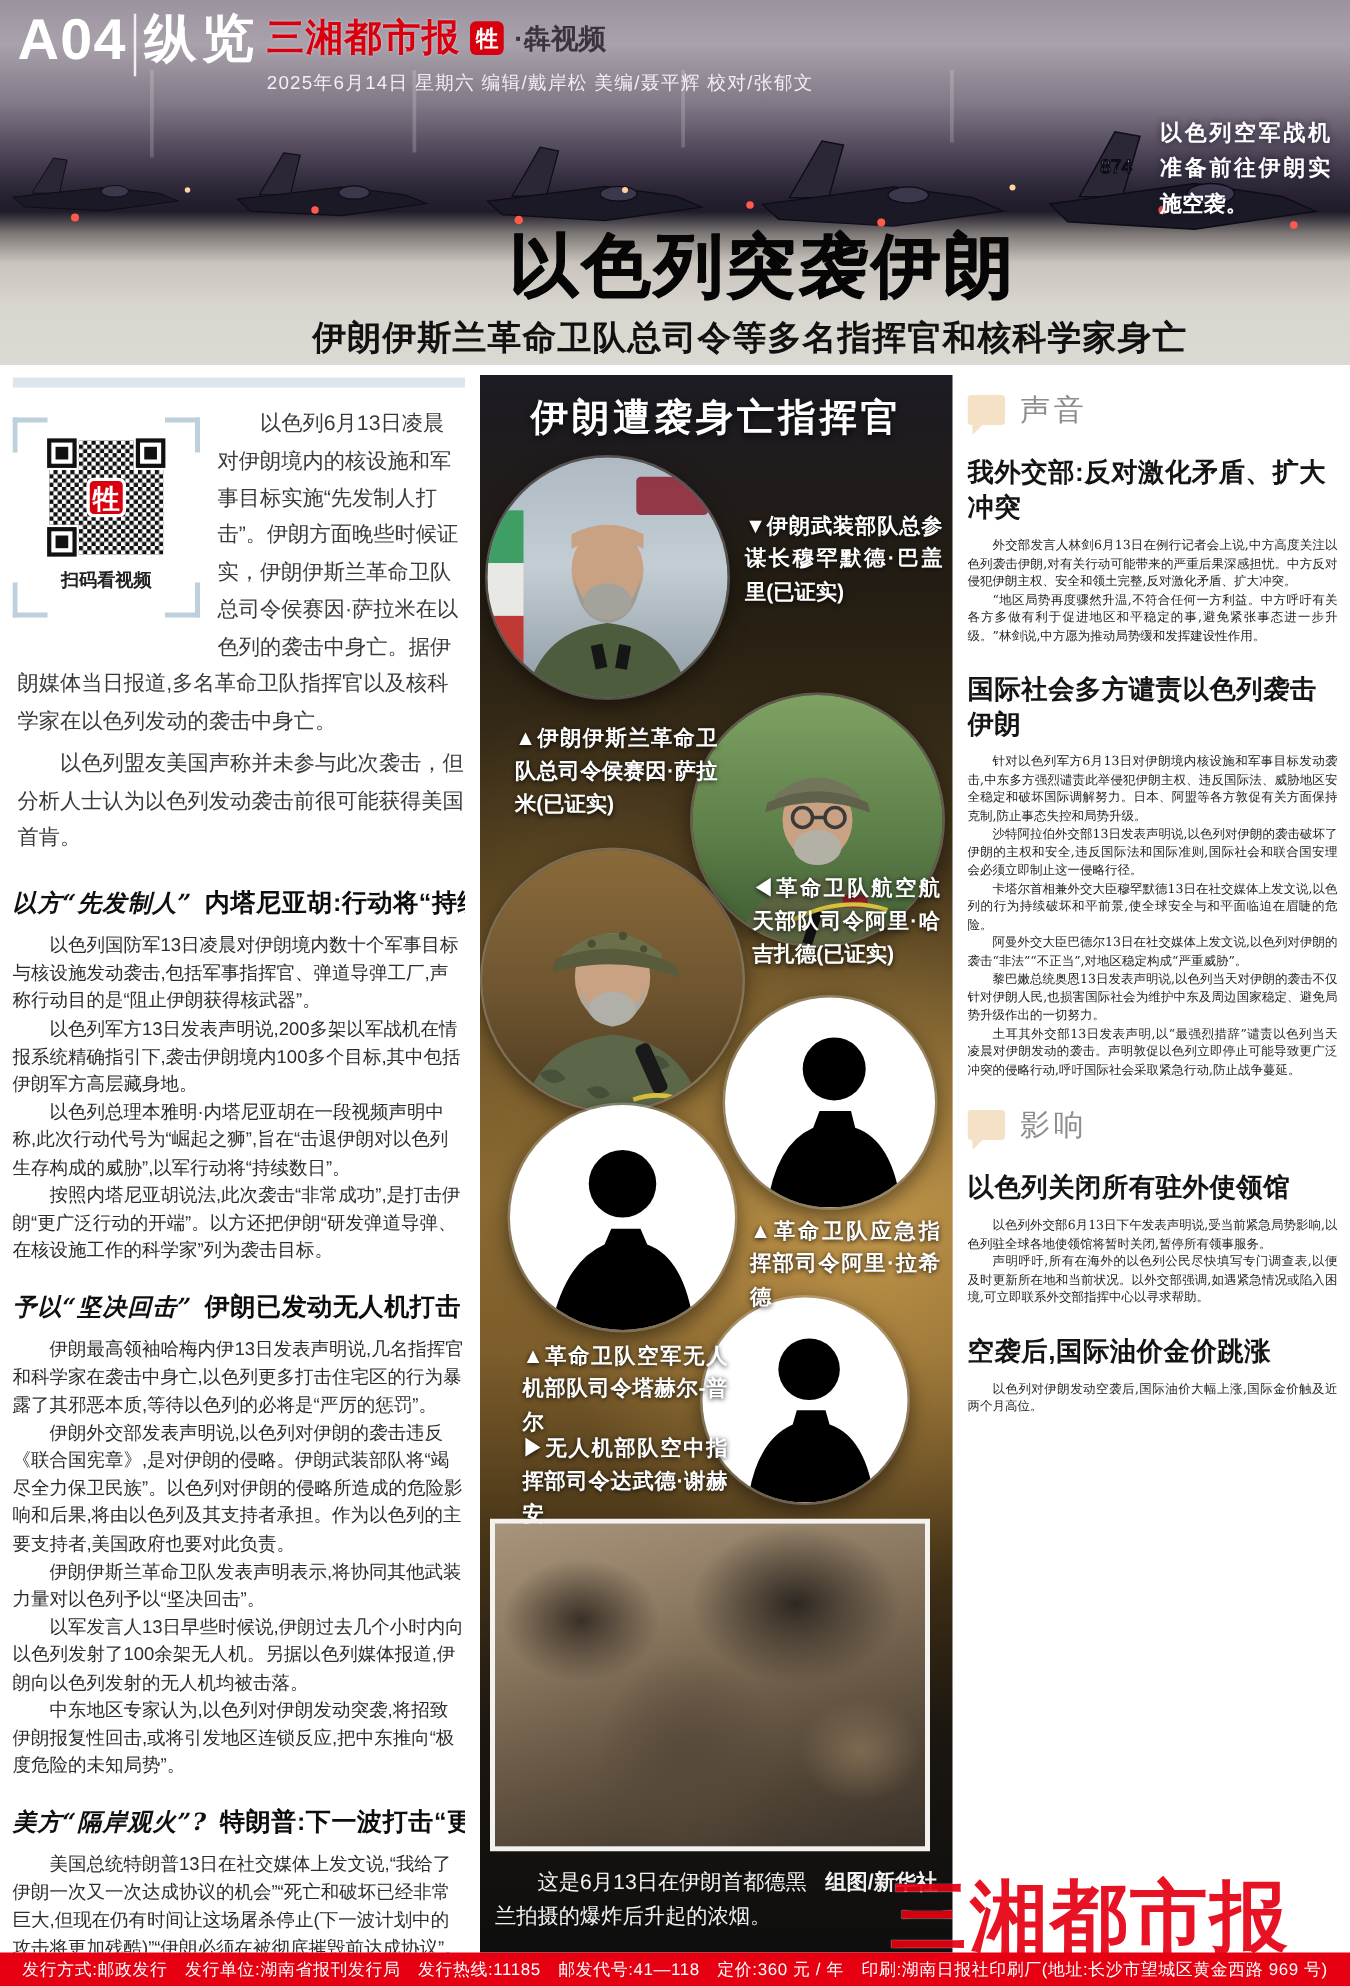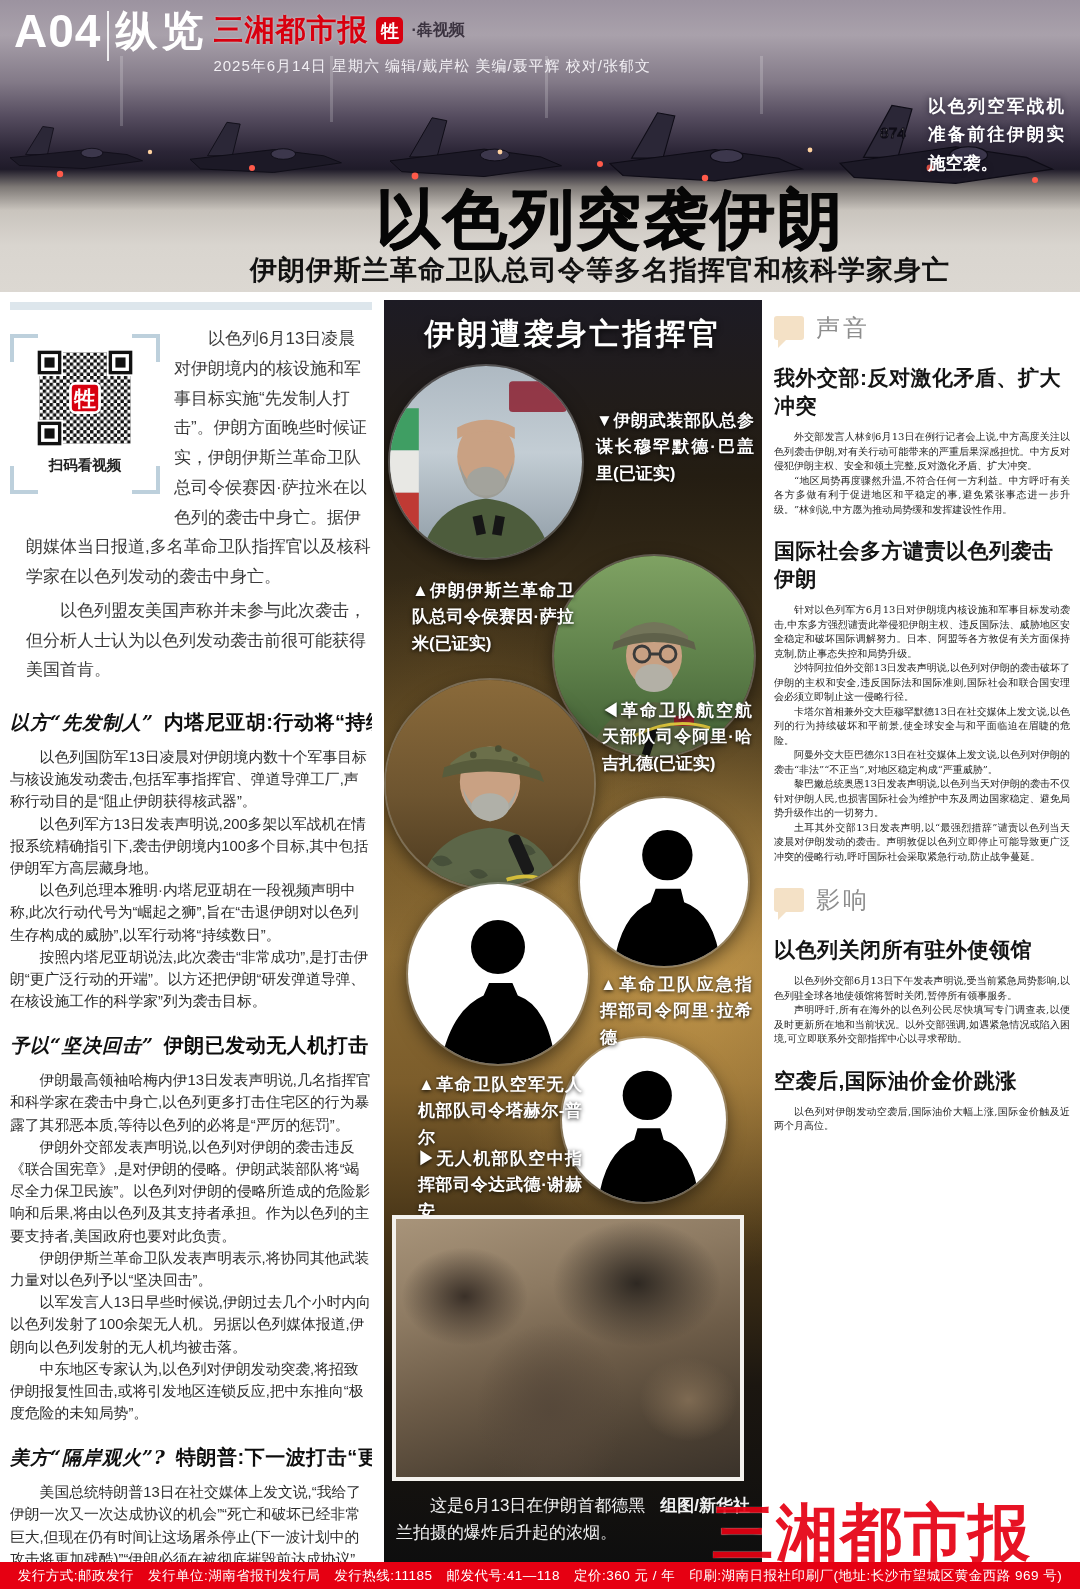--- a/index.html
+++ b/index.html
@@ -14,40 +14,40 @@
   .hero-header{position:absolute;left:14px;top:8px;display:flex;align-items:flex-start;gap:6px;}
   .pageno{font-size:46px;font-weight:900;color:#ffffff;line-height:1.0;letter-spacing:1px;}
   .hdr-div{width:2px;height:50px;background:#ffffff;opacity:.85;margin-top:3px;}
   .secname{font-size:42px;font-weight:900;color:#ffffff;line-height:1.1;letter-spacing:4px;}
   .hdr-right{display:flex;flex-direction:column;margin-top:2px;}
   .brandrow{display:flex;align-items:center;gap:8px;}
   .brand{font-size:30px;font-weight:900;color:#d8000f;letter-spacing:1px;
          text-shadow:0 0 2px rgba(255,255,255,.65);}
   .brand-badge{width:27px;height:27px;background:#d8000f;border-radius:5px;color:#fff;
          font-size:18px;font-weight:900;display:flex;align-items:center;justify-content:center;}
-  .video-brand{font-size:16px;font-weight:700;color:#3b3340;}
+  .video-brand{font-size:22px;font-weight:700;color:#3b3340;}
   .dateline{font-size:15px;color:#f2eff4;margin-top:6px;letter-spacing:1px;}
   .hero-caption{position:absolute;right:16px;top:92px;width:136px;color:#ffffff;
       font-size:17.5px;line-height:1.62;text-align:justify;font-weight:600;
       text-shadow:0 0 6px rgba(20,15,35,.8);}
   .headline{position:absolute;left:160px;right:20px;top:176px;text-align:center;
-      font-size:64px;font-weight:900;color:#060606;letter-spacing:3px;
+      font-size:55px;font-weight:900;color:#060606;letter-spacing:3px;
       text-shadow:1px 0 0 #060606,0 1px 0 #060606;}
   .subheadline{position:absolute;left:120px;right:0;top:252px;text-align:center;
       font-size:27px;font-weight:700;color:#111111;letter-spacing:1px;}
 
   
   .content{position:absolute;left:0;top:300px;width:1080px;height:1262px;
       display:grid;grid-template-columns:362px 378px 1fr;column-gap:12px;padding:0 10px;box-sizing:border-box;}
 
   
   .colL{overflow:hidden;}
   .toprule{height:8px;background:#dde6ec;margin:2px 0 14px 0;}
   .intro{font-size:17px;line-height:1.75;color:#3a3a3a;}
-  .intro p{margin:0 0 4px 16px;text-indent:2em;}
+  .intro p{margin:0 0 4px 4px;text-indent:2em;}
   .qrbox{float:left;width:150px;height:172px;margin:4px 14px 6px 0;position:relative;
       display:flex;flex-direction:column;align-items:center;justify-content:center;}
   .corner{position:absolute;width:24px;height:24px;border:0 solid #bdd0dc;}
   .c-tl{left:0;top:6px;border-left-width:4px;border-top-width:4px;}
   .c-tr{right:0;top:6px;border-right-width:4px;border-top-width:4px;}
   .c-bl{left:0;bottom:6px;border-left-width:4px;border-bottom-width:4px;}
   .c-br{right:0;bottom:6px;border-right-width:4px;border-bottom-width:4px;}
   .qrlabel{font-size:14.5px;color:#222;margin-top:6px;font-weight:600;}
   .lsec-h{margin:20px 0 10px 0;display:flex;align-items:flex-end;gap:10px;flex-wrap:nowrap;white-space:nowrap;}
   .kicker{font-family:"DejaVu Serif",serif;font-style:italic;font-weight:700;font-size:19px;color:#101010;letter-spacing:1px;}

